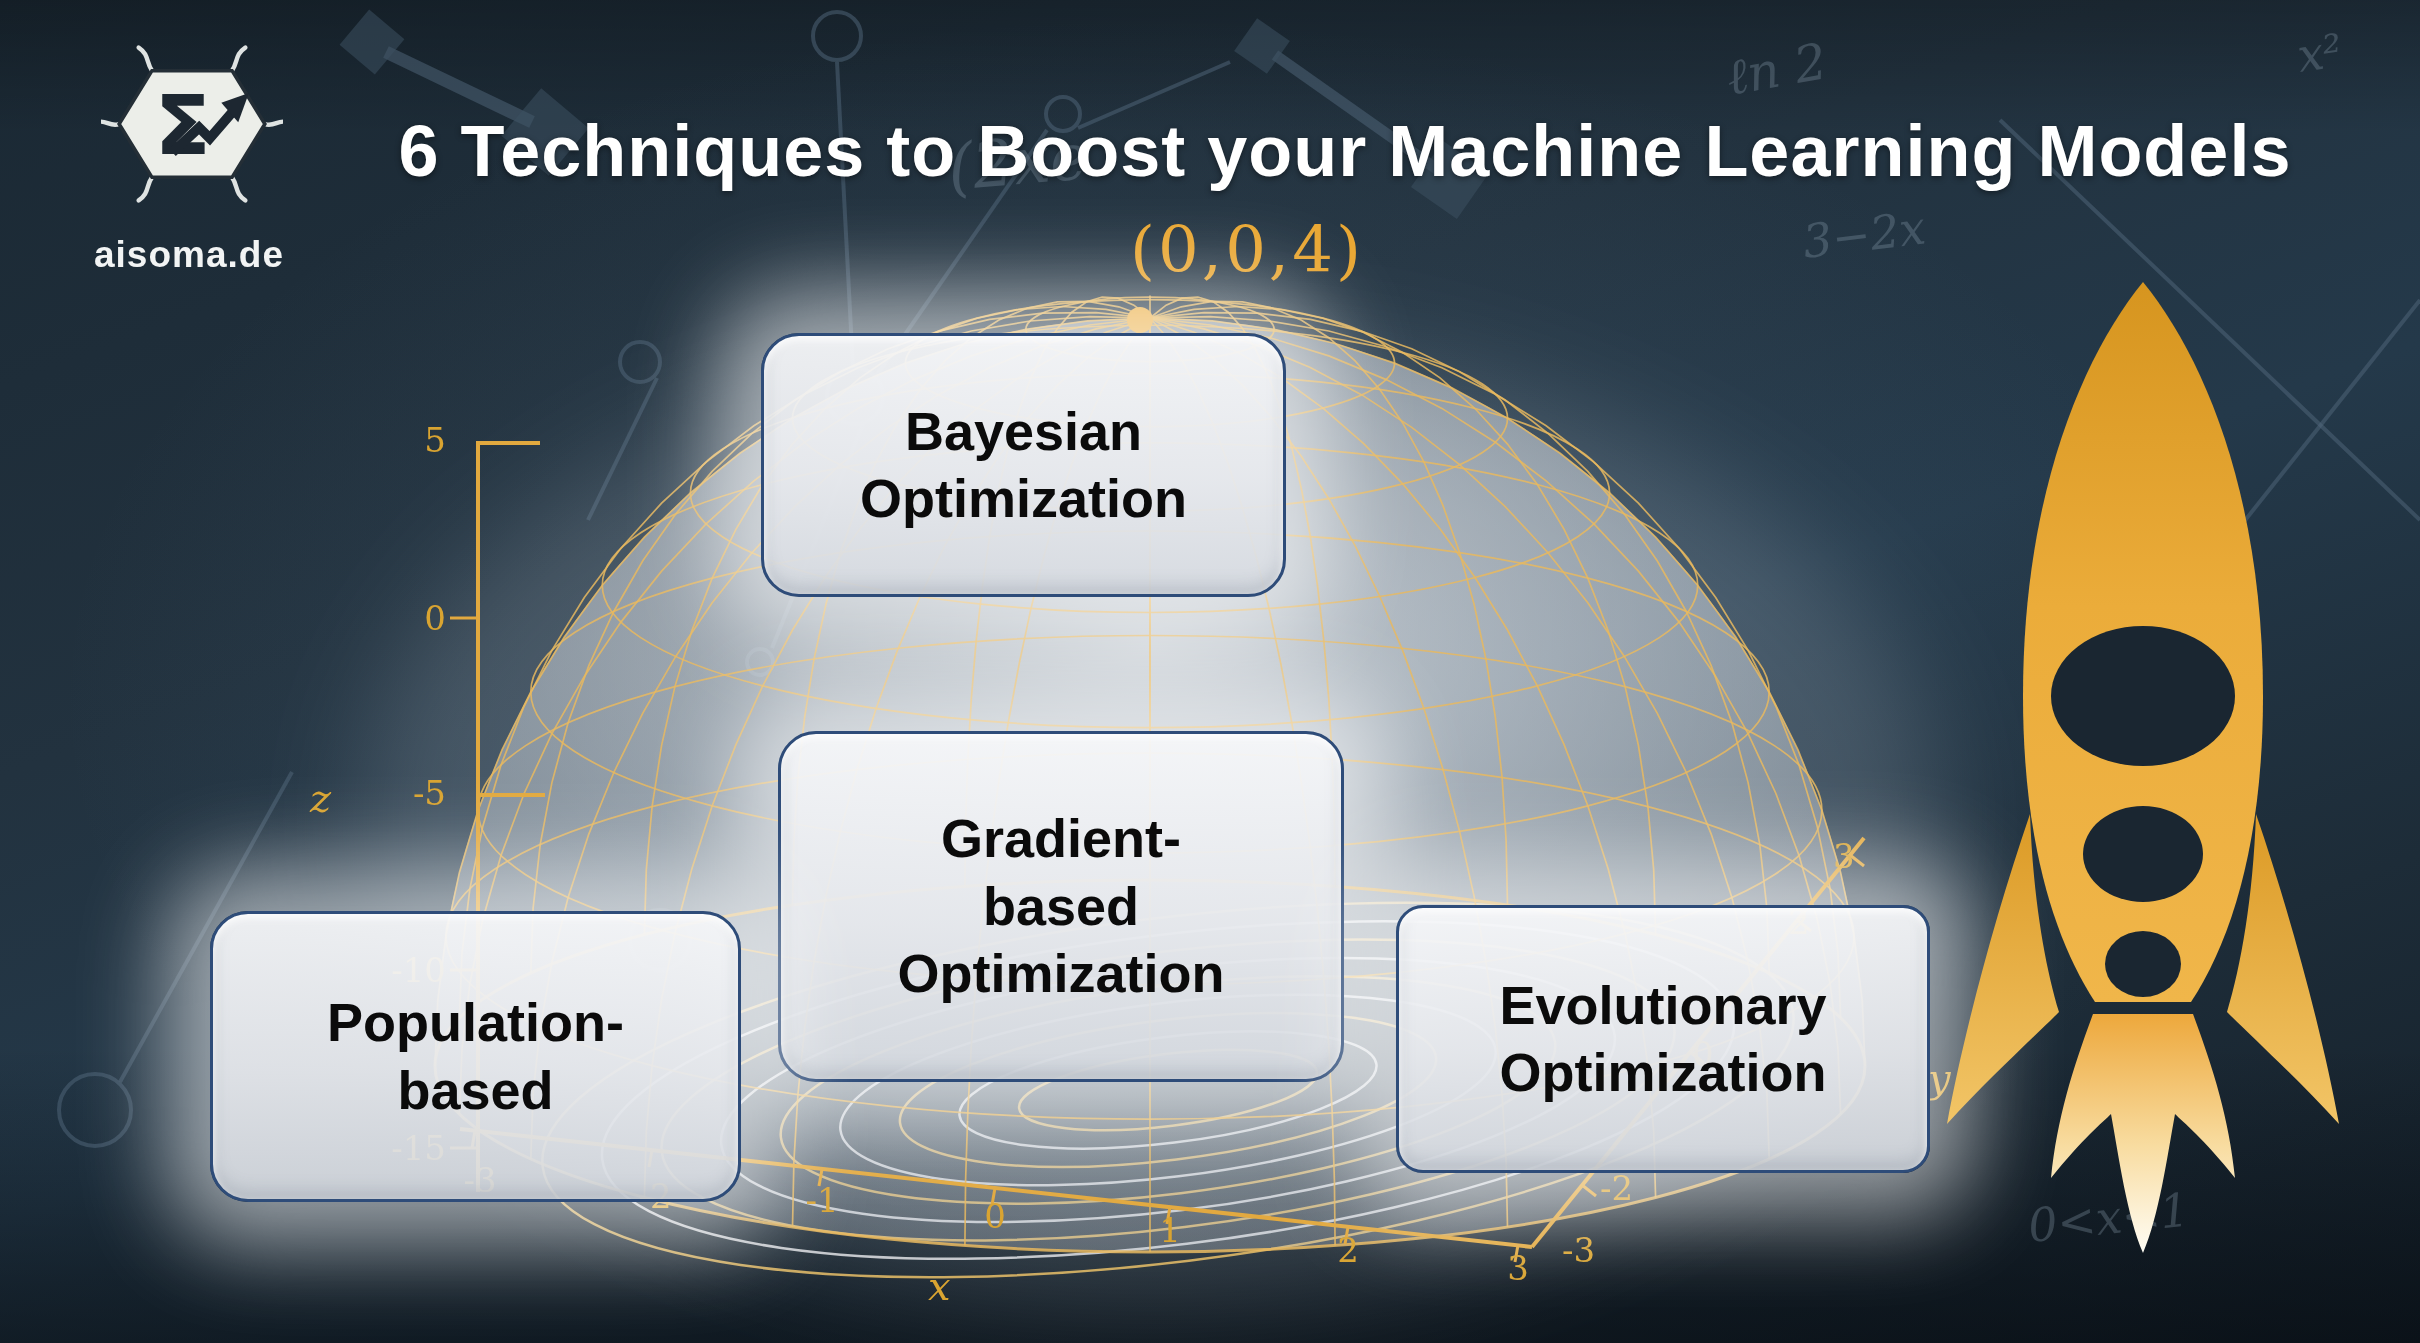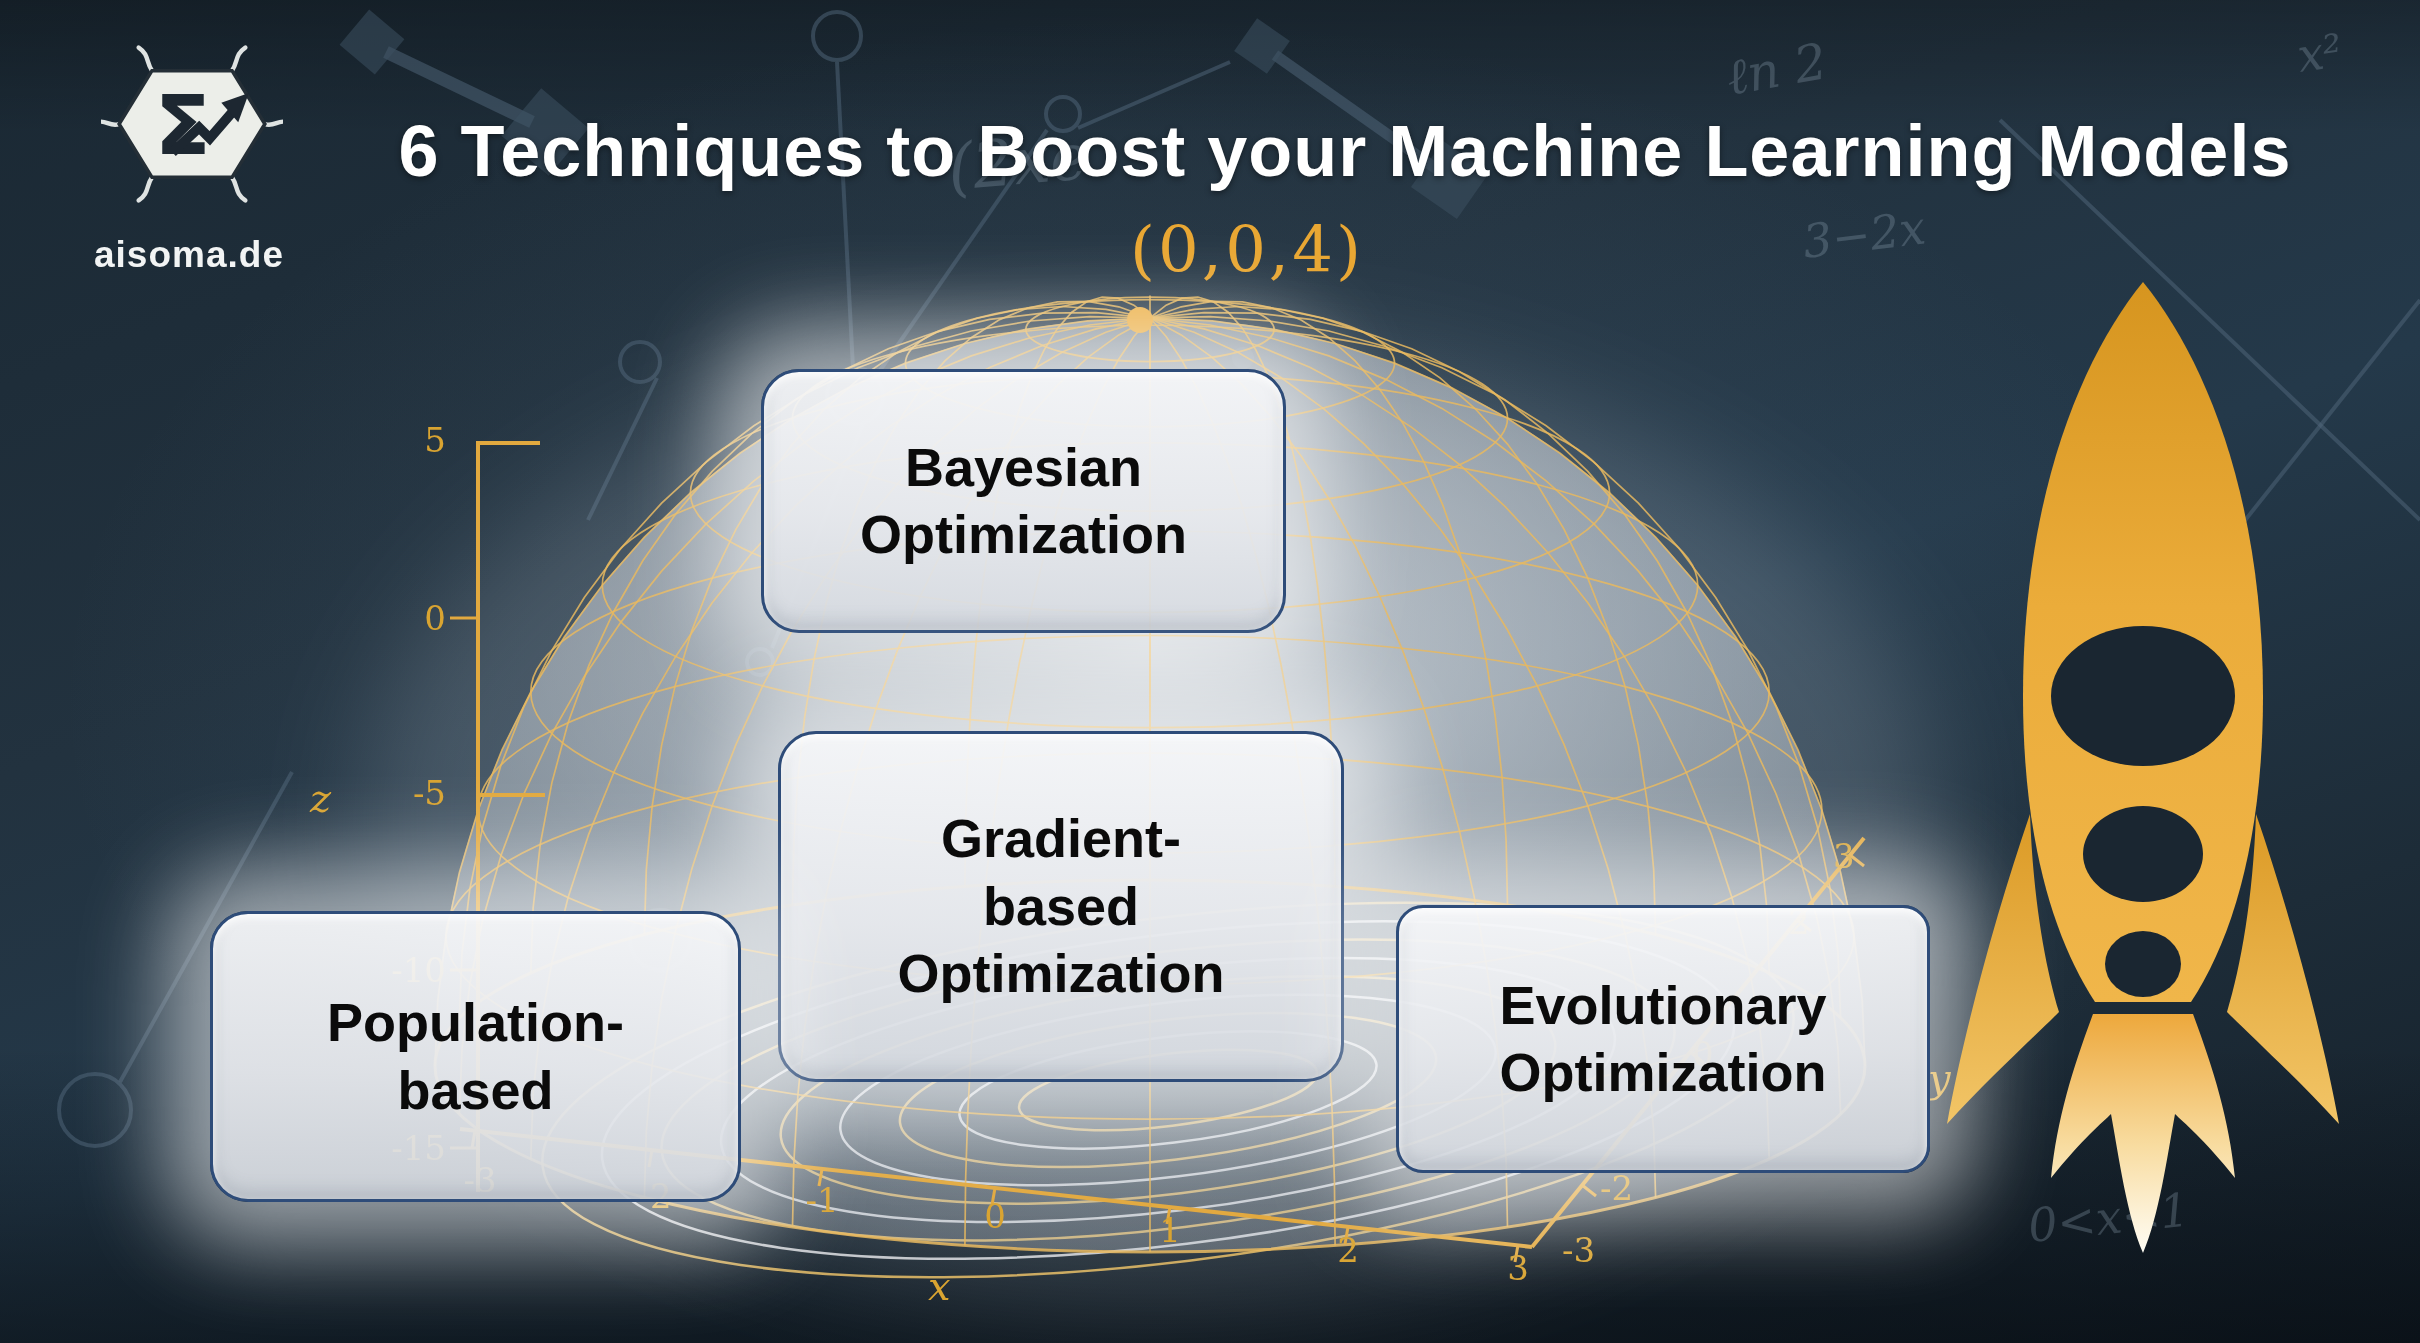--- a/index.html
+++ b/index.html
@@ -201,21 +201,21 @@
       <text class="tick-label" x="1692" y="1066">0</text>
       <text class="tick-label" x="1788" y="934">2</text>
       <text class="tick-label" x="1833" y="868">3</text>
 
       <text class="axis-letter" x="310" y="812">z</text>
       <text class="axis-letter" x="928" y="1300">x</text>
       <text class="axis-letter" x="1928" y="1092">y</text>
     </g>
   </svg>
 
-  <div class="box" style="left:761px; top:333px; width:519px; height:258px;margin-top:36px;">Bayesian
+  <div class="box" style="left:761px; top:333px; width:519px; height:258px;">Bayesian
 Optimization</div>
   <div class="box" style="left:778px; top:731px; width:560px; height:345px;">Gradient-
 based
 Optimization</div>
   <div class="box" style="left:210px; top:911px; width:525px; height:285px;">Population-
 based</div>
   <div class="box" style="left:1396px; top:905px; width:528px; height:262px;border-radius:27px;">Evolutionary
 Optimization</div>
 
   <svg class="rocket" viewBox="0 0 420 982" aria-hidden="true">

